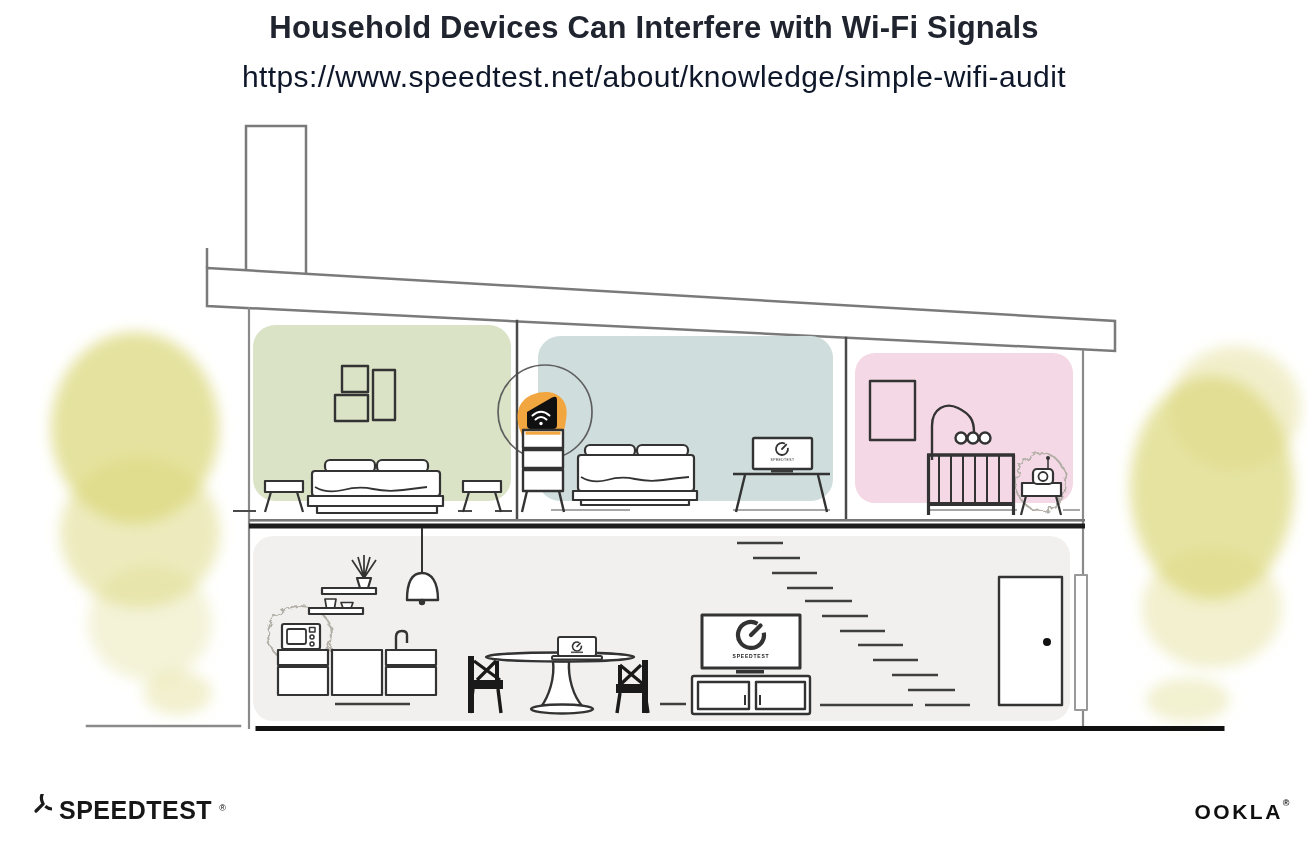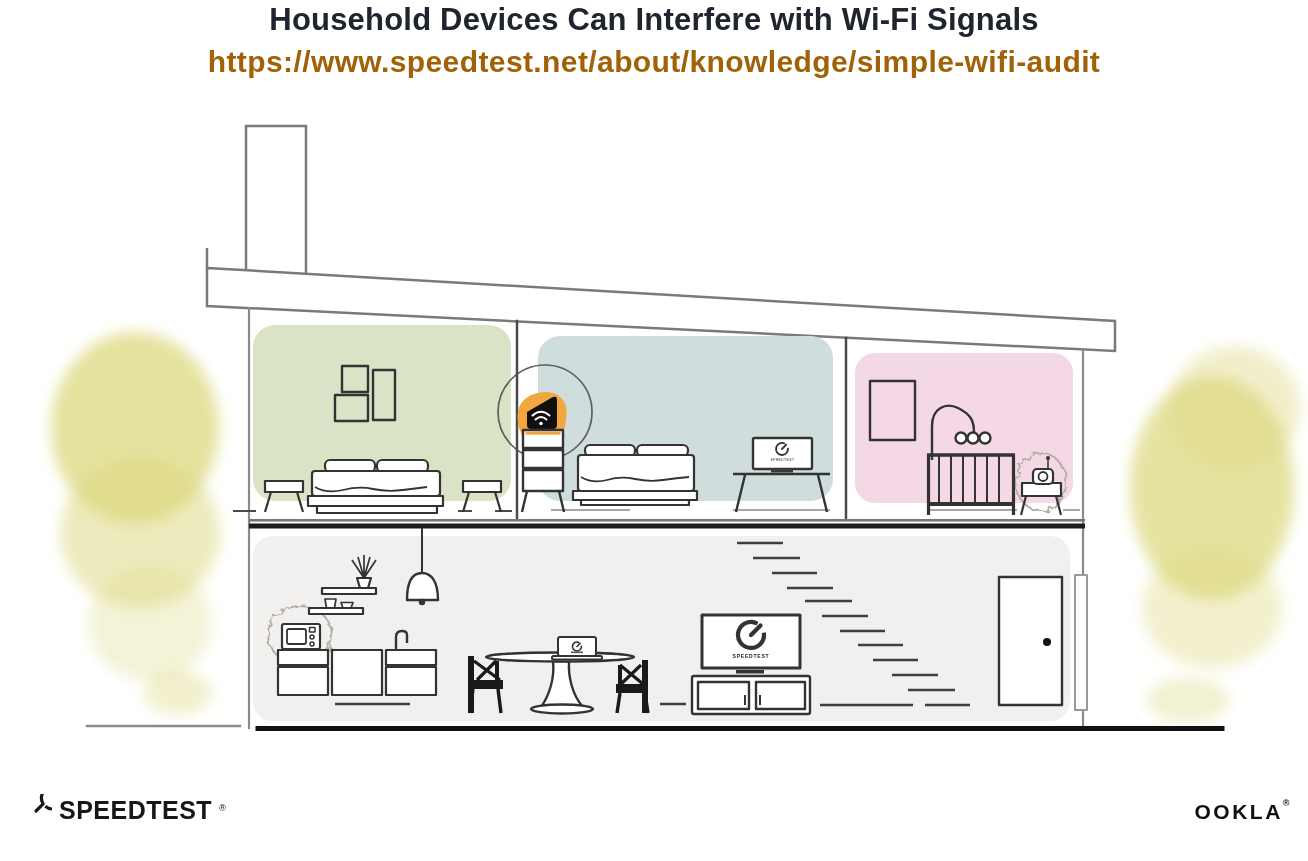--- a/index.html
+++ b/index.html
@@ -1,20 +1,20 @@
 <!DOCTYPE html>
 <html><head>
 <meta charset="utf-8">
 <style>
   html,body{margin:0;padding:0}
   body{width:1308px;height:861px;background:#ffffff;position:relative;overflow:hidden;
        font-family:"Liberation Sans",sans-serif}
-  .header{text-align:center;padding-top:2px}
+  .header{text-align:center;padding-top:10px}
   .title{font-size:31px;font-weight:bold;color:#20242f;letter-spacing:.2px}
-  .url{font-size:30px;color:#a16207;margin-top:7px;font-weight:700;letter-spacing:.4px}
+  .url{font-size:30px;color:#0f172a;margin-top:14px;font-weight:400;letter-spacing:.4px}
   .scene{position:absolute;left:0;top:108px}
   .footer-speedtest{position:absolute;left:20px;top:794px;display:flex;align-items:center;gap:7px}
   .st-text{font-size:25px;font-weight:bold;color:#171717;letter-spacing:.5px}
   .tm{font-size:9px;vertical-align:top;position:relative;top:-2px}
   .footer-ookla{position:absolute;right:16px;top:800px;font-size:21px;font-weight:700;
        letter-spacing:2.5px;color:#101010}
   svg text{font-family:"Liberation Sans",sans-serif}
 </style>
 </head>
 <body>

